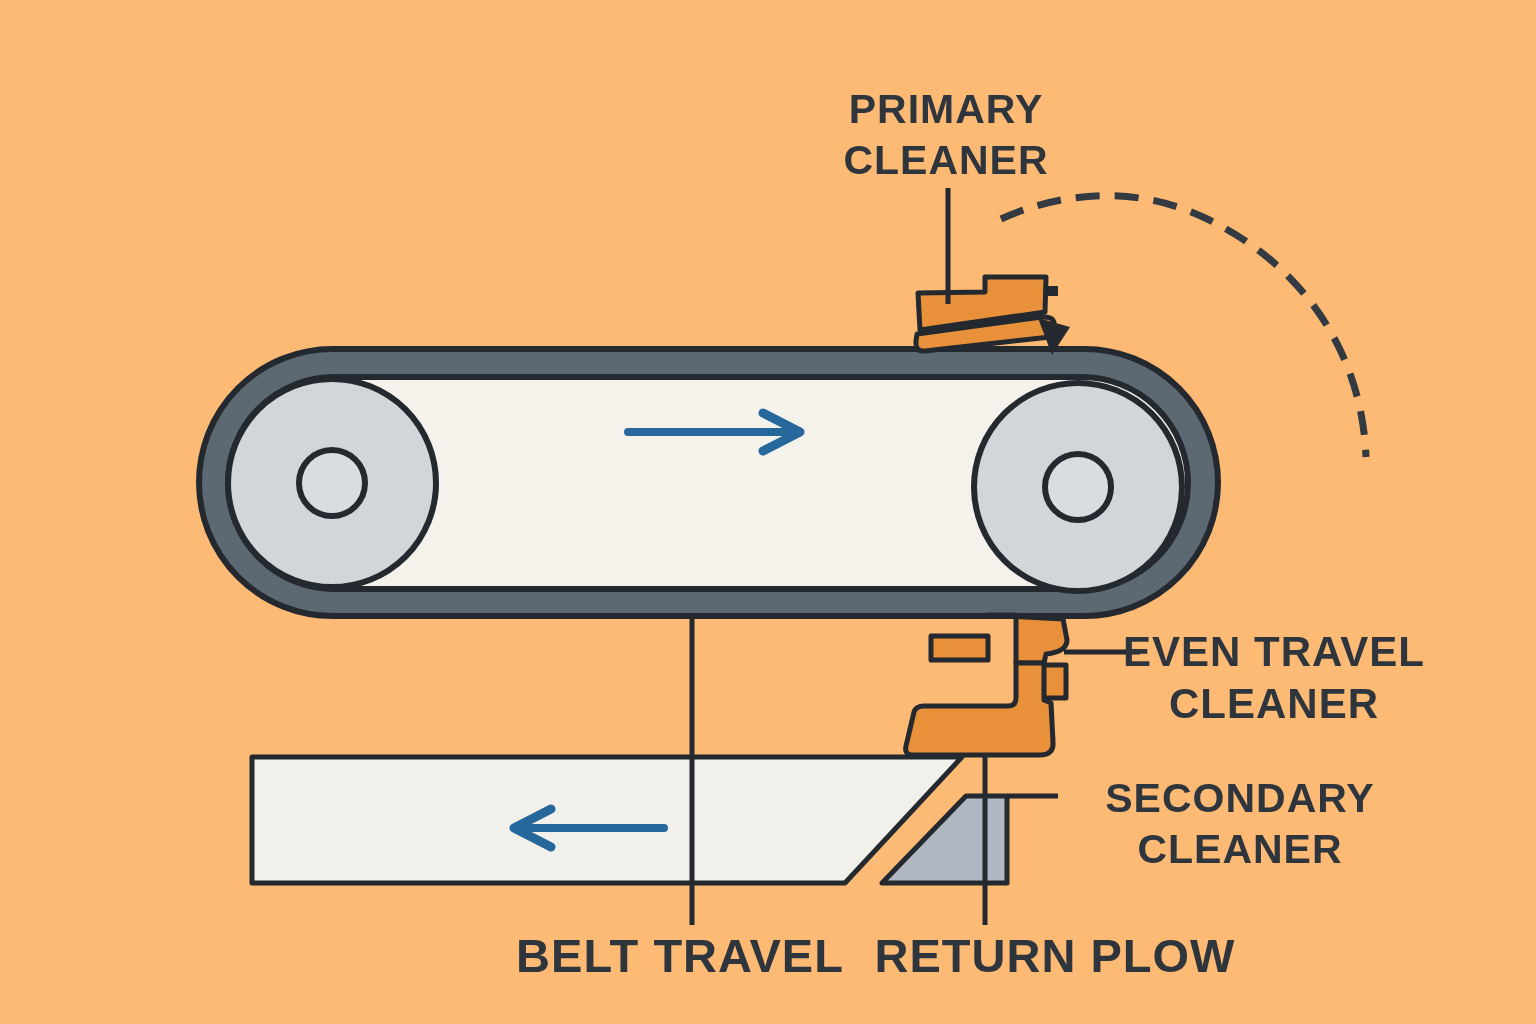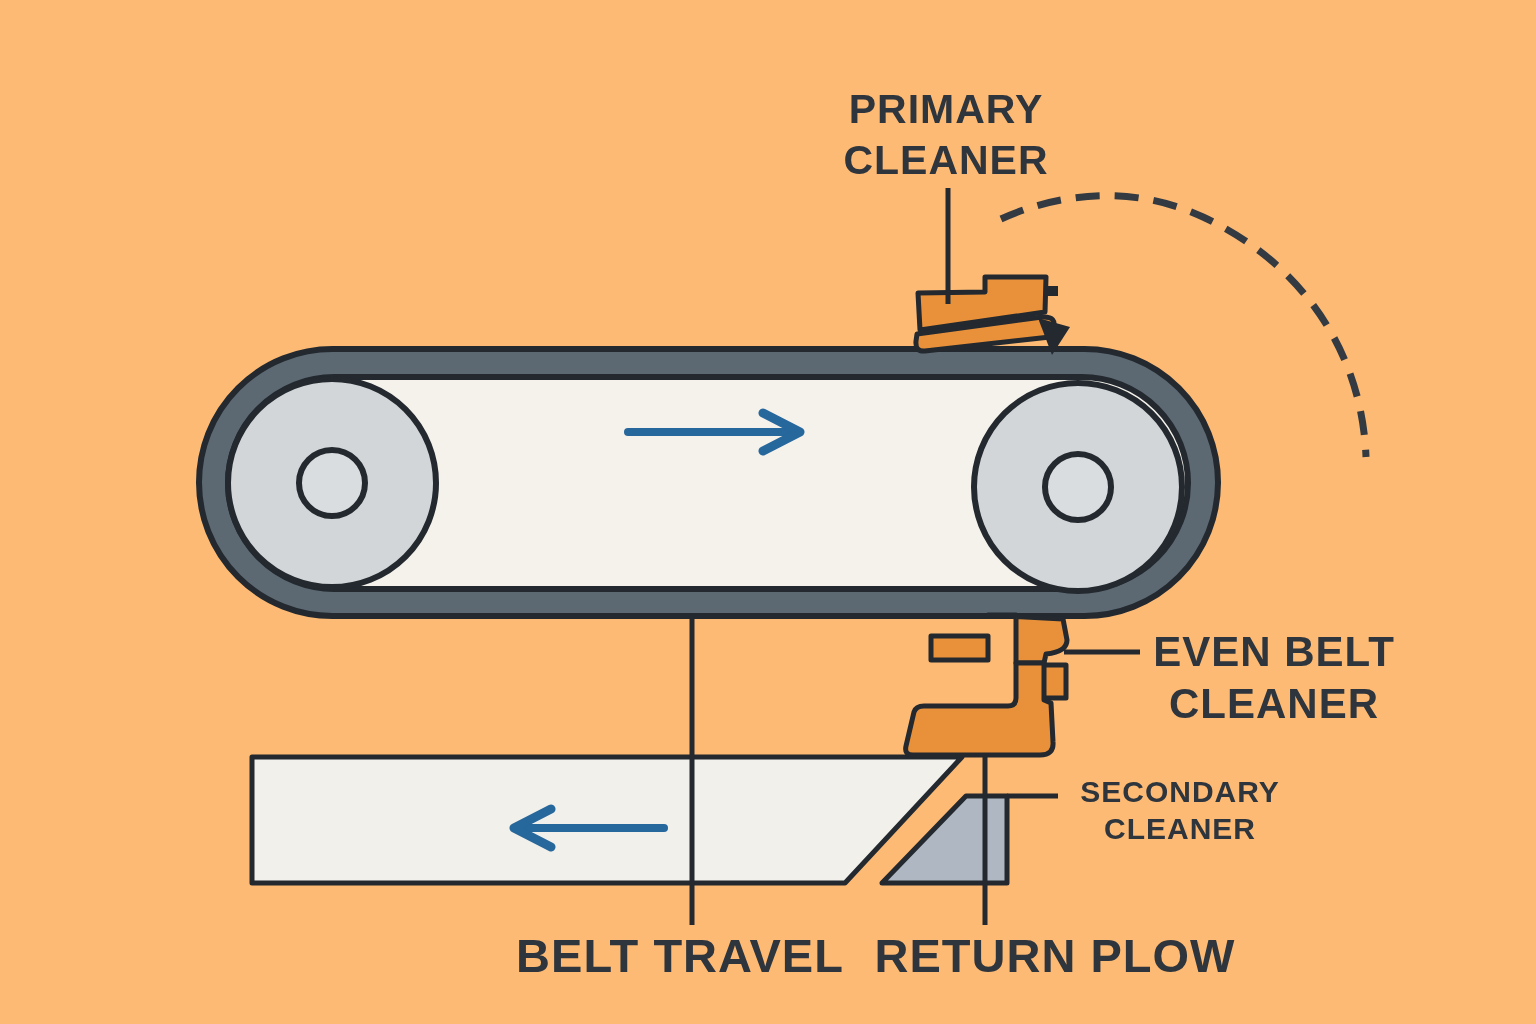--- a/index.html
+++ b/index.html
@@ -18,21 +18,21 @@
     font-weight:bold;
     color:#2F353C;
     letter-spacing:1px;
     white-space:nowrap;
     line-height:1.24;
     user-select:none;
   }
   .label .ln{display:block;}
   .lbl-primary   {left:946px; top:84px;  font-size:41px;}
   .lbl-evenblade {left:1274px;top:626px; font-size:42px;}
-  .lbl-secondary {left:1180px;top:773px; font-size:30px;}
+  .lbl-secondary {left:1240px;top:773px; font-size:41px;}
   .lbl-belttravel{left:680px; top:927px; font-size:47px;}
   .lbl-returnplow{left:1055px;top:927px; font-size:47px;}
 </style>
 </head>
 <body>
 
 <div class="stage">
 
   <svg width="1536" height="1024" viewBox="0 0 1536 1024">
 
@@ -83,21 +83,21 @@
       <path d="M551,809 L514,828 L551,847" stroke-width="9"></path>
     </g>
   </svg>
 
   <div class="label lbl-primary">
     <span class="ln">PRIMARY</span>
     <span class="ln">CLEANER</span>
   </div>
 
   <div class="label lbl-evenblade">
-    <span class="ln">EVEN BELT</span>
+    <span class="ln">EVEN TRAVEL</span>
     <span class="ln">CLEANER</span>
   </div>
 
   <div class="label lbl-secondary">
     <span class="ln">SECONDARY</span>
     <span class="ln">CLEANER</span>
   </div>
 
   <div class="label lbl-returnplow">RETURN PLOW</div>
 

